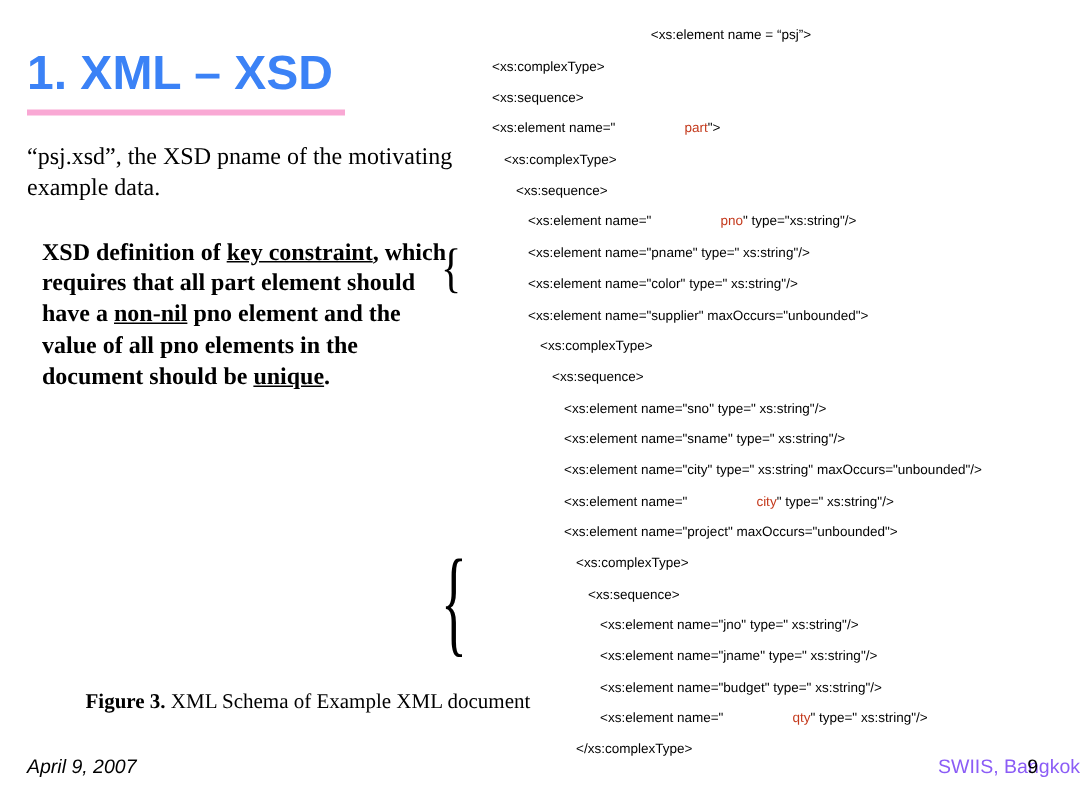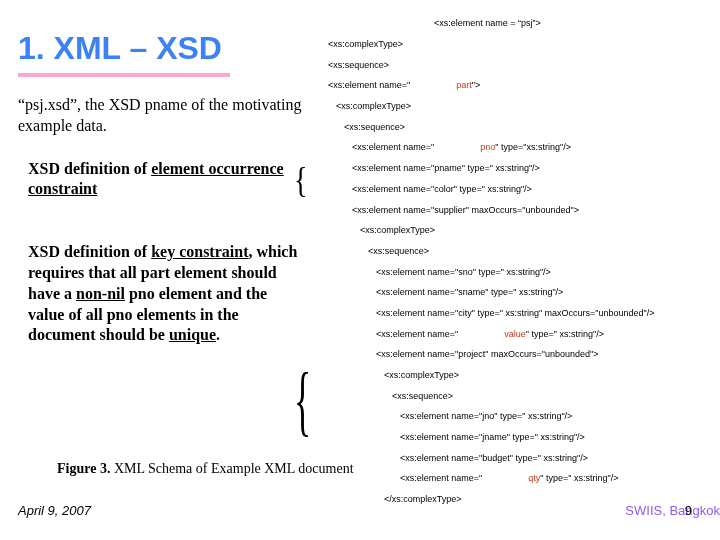--- a/index.html
+++ b/index.html
@@ -28,23 +28,20 @@
 </head>
 <body>
 
 <div class="slide">
 
   <div class="title">1. XML – XSD</div>
 
   <div class="left-col">
     <div class="intro">“psj.xsd”, the XSD pname of the motivating example data.</div>
 
-    <div class="sub s1">
-      <span>XSD definition of </span><span class="ulab">element occurrence constraint</span>
-    </div>
 
     <div class="sub s2">
       <span>XSD definition of </span><span class="ulab">key constraint</span><span>, which requires that all part element should have a </span><span class="ulab">non-nil</span><span> pno element and the value of all pno elements in the document should be </span><span class="ulab">unique</span><span>.</span>
     </div>
   </div>
 
   <div class="brace1">{</div>
   <div class="brace2">{</div>
 
   <div class="fig">
@@ -60,21 +57,21 @@
 <div class="i4">&lt;xs:sequence&gt;</div>
 <div class="i5"><span>&lt;xs:element name="</span><span class="hl">pno</span><span>" type="xs:string"/&gt;</span></div>
 <div class="i5">&lt;xs:element name="pname" type=" xs:string"/&gt;</div>
 <div class="i5">&lt;xs:element name="color" type=" xs:string"/&gt;</div>
 <div class="i5">&lt;xs:element name="supplier" maxOccurs="unbounded"&gt;</div>
 <div class="i6">&lt;xs:complexType&gt;</div>
 <div class="i7">&lt;xs:sequence&gt;</div>
 <div class="i8">&lt;xs:element name="sno" type=" xs:string"/&gt;</div>
 <div class="i8">&lt;xs:element name="sname" type=" xs:string"/&gt;</div>
 <div class="i8">&lt;xs:element name="city" type=" xs:string" maxOccurs="unbounded"/&gt;</div>
-<div class="i8"><span>&lt;xs:element name="</span><span class="hl">value</span><span>" type=" xs:string"/&gt;</span></div>
+<div class="i8"><span>&lt;xs:element name="</span><span class="hl">city</span><span>" type=" xs:string"/&gt;</span></div>
 <div class="i8">&lt;xs:element name="project" maxOccurs="unbounded"&gt;</div>
 <div class="i9">&lt;xs:complexType&gt;</div>
 <div class="i10">&lt;xs:sequence&gt;</div>
 <div class="i11">&lt;xs:element name="jno" type=" xs:string"/&gt;</div>
 <div class="i11">&lt;xs:element name="jname" type=" xs:string"/&gt;</div>
 <div class="i11">&lt;xs:element name="budget" type=" xs:string"/&gt;</div>
 <div class="i11"><span>&lt;xs:element name="</span><span class="hl">qty</span><span>" type=" xs:string"/&gt;</span></div>
 <div class="i9">&lt;/xs:complexType&gt;</div>
 
 

